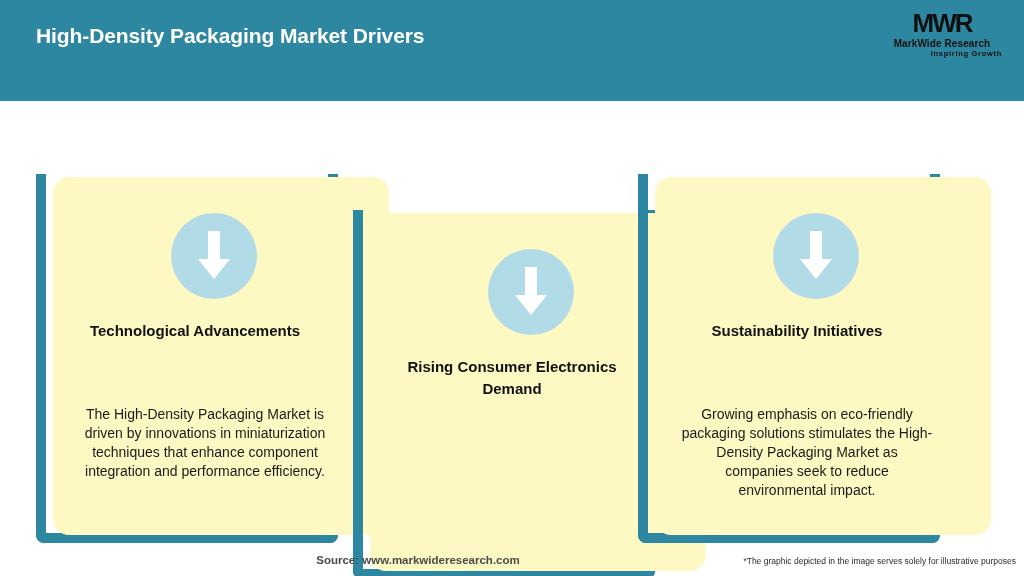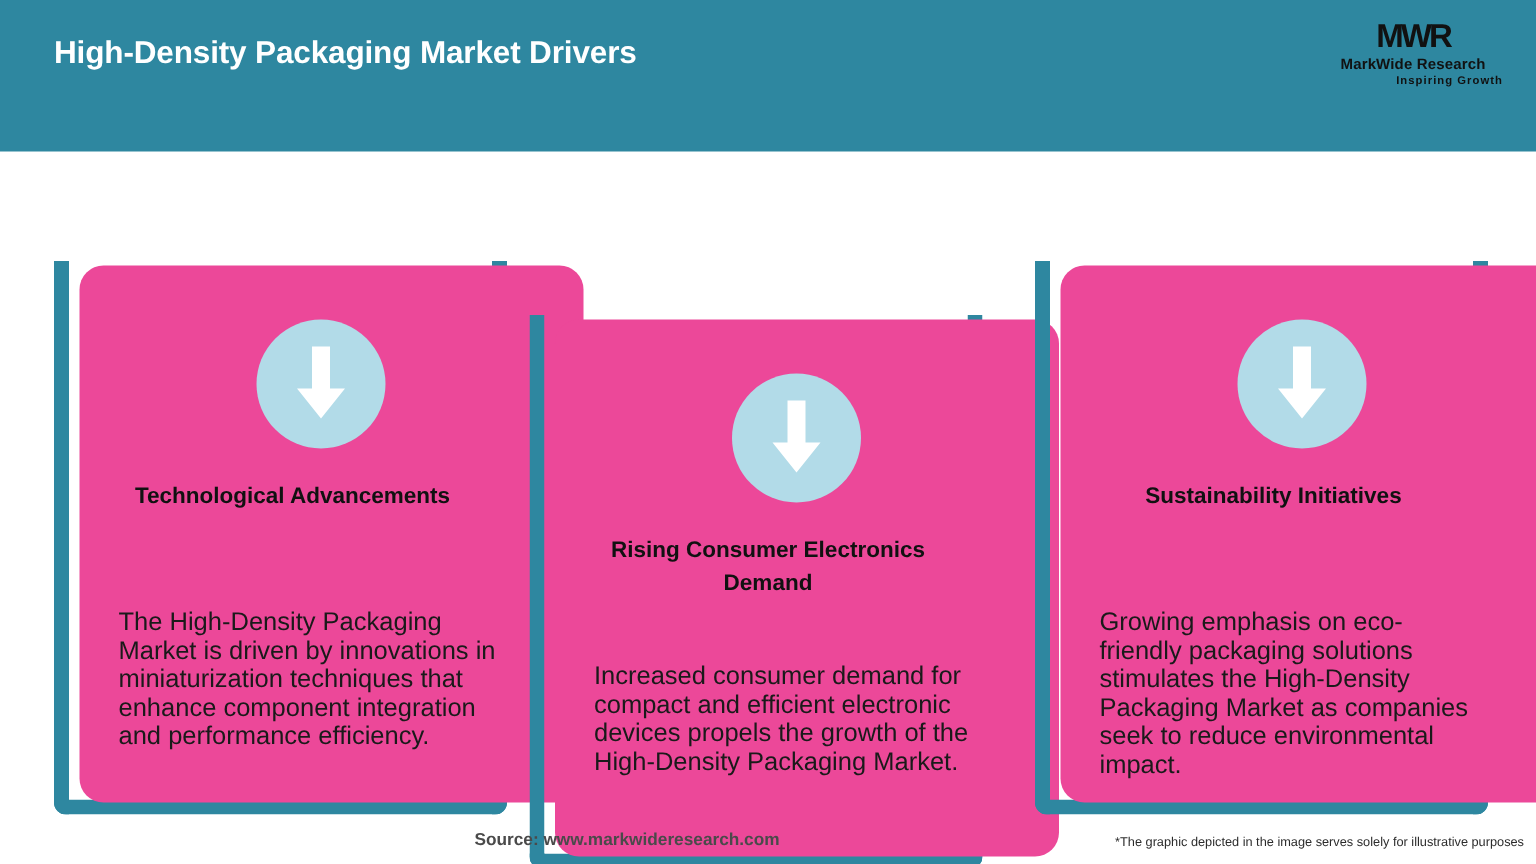--- a/index.html
+++ b/index.html
@@ -47,21 +47,21 @@
     right: 22px;
     top: 10px;
     width: 120px;
     height: 56px;
     text-align: center;
   }
   .logo-mark {
     display: block;
     height: 27px;
     line-height: 27px;
-    font-size: 22px;
+    font-size: 26px;
     font-weight: bold;
     color: #111111;
     letter-spacing: -2px;
   }
   .logo-name {
     display: block;
     margin-top: 1px;
     font-size: 10px;
     font-weight: bold;
     color: #111111;
@@ -86,21 +86,21 @@
     height: 475px;
   }
   .card-slot {
     position: absolute;
     top: 0;
     width: 312px;
     height: 475px;
   }
   .card-slot.s1 { left: 36px; }
   .card-slot.s2 { left: 353px; margin-top: 36px; }
-  .card-slot.s3 { left: 690px; padding-left: 22px; }
+  .card-slot.s3 { left: 638px; padding-left: 22px; }
 
   
   .frame {
     position: absolute;
     left: 0;
     top: 73px;
     width: 302px;
     height: 369px;
     border-left: 10px solid #2e87a0;
     border-right: 10px solid #2e87a0;
@@ -108,21 +108,21 @@
     border-bottom-left-radius: 8px;
     border-bottom-right-radius: 8px;
     box-sizing: border-box;
   }
   .card {
     position: absolute;
     left: 17px;
     top: 76px;
     width: 336px;
     height: 358px;
-    background: #ec4899;
+    background: #fef9c3;
     border-radius: 16px;
   }
   .circle {
     position: absolute;
     left: 118px;
     top: 36px;
     width: 86px;
     height: 86px;
     background: #b2dbe8;
     border-radius: 50%;
@@ -141,24 +141,24 @@
     font-size: 15px;
     font-weight: bold;
     color: #111111;
     line-height: 22px;
   }
   .card-body {
     position: absolute;
     left: 26px;
     top: 228px;
     width: 252px;
-    font-size: 17px;
+    font-size: 14px;
     color: #1a1a1a;
     line-height: 19px;
-    text-align: left;
+    text-align: center;
   }
 
   
   .source {
     position: absolute;
     left: 0;
     top: 554px;
     width: 836px;
     text-align: center;
     font-size: 11.5px;
@@ -206,21 +206,20 @@
 
     <div class="card-slot s2">
       <div class="frame"></div>
       <div class="card">
         <div class="circle">
           <svg width="38" height="54" viewBox="0 0 38 54">
             <path d="M13 2 L25 2 L25 30 L35 30 L19 50 L3 30 L13 30 Z" fill="#ffffff"></path>
           </svg>
         </div>
         <div class="card-title">Rising Consumer Electronics Demand</div>
-        <div class="card-body">Increased consumer demand for compact and efficient electronic devices propels the growth of the High-Density Packaging Market.</div>
       </div>
     </div>
 
     <div class="card-slot s3">
       <div class="frame"></div>
       <div class="card">
         <div class="circle">
           <svg width="38" height="54" viewBox="0 0 38 54">
             <path d="M13 2 L25 2 L25 30 L35 30 L19 50 L3 30 L13 30 Z" fill="#ffffff"></path>
           </svg>

